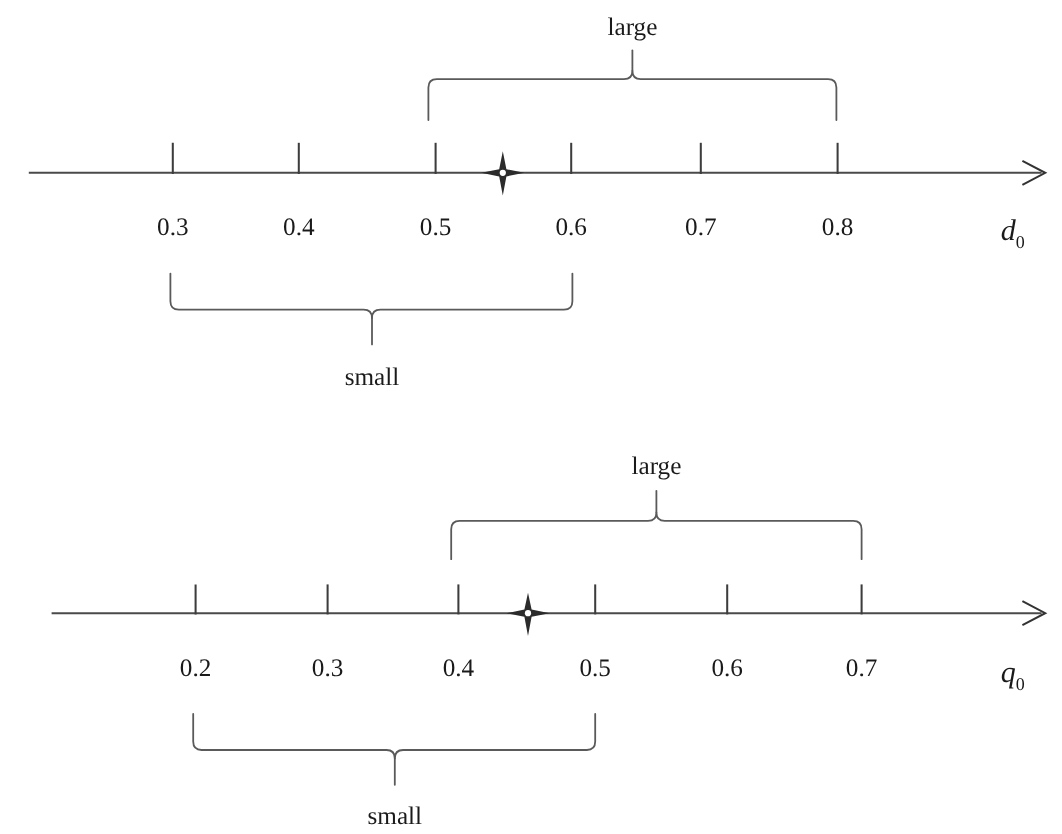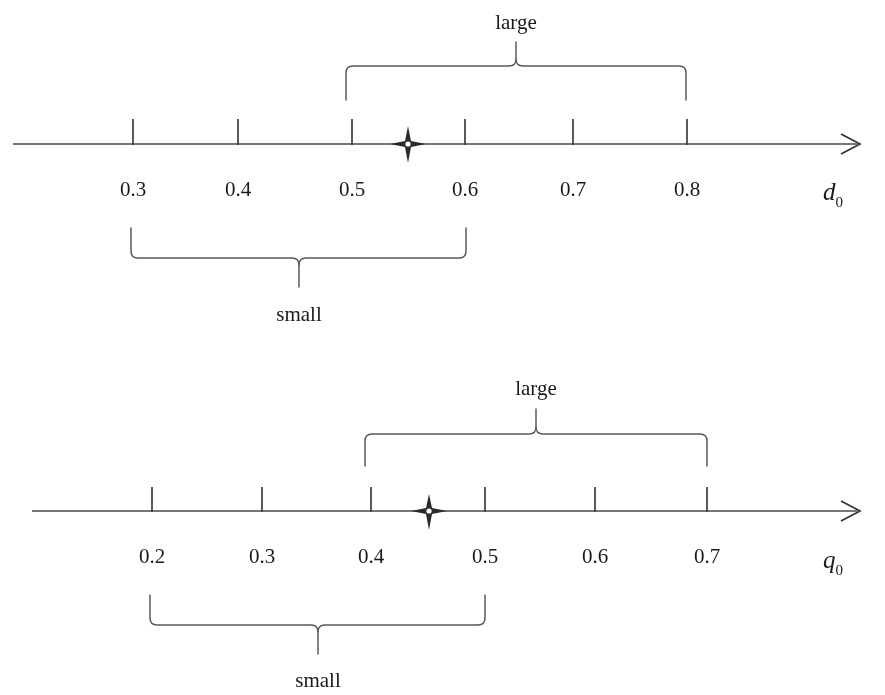--- a/index.html
+++ b/index.html
@@ -10,21 +10,21 @@
   body {
     width: 885px;
     height: 695px;
     font-family: "Liberation Serif", "DejaVu Serif", serif;
     color: #1a1a1a;
     position: relative;
     overflow: hidden;
   }
   #figure-root {
     position: absolute;
-    left: 5px;
+    left: 16px;
     top: 0;
     width: 719px;
     height: 695px;
   }
   svg.figure-canvas {
     position: absolute;
     left: 0;
     top: 0;
     width: 885px;
     height: 695px;

